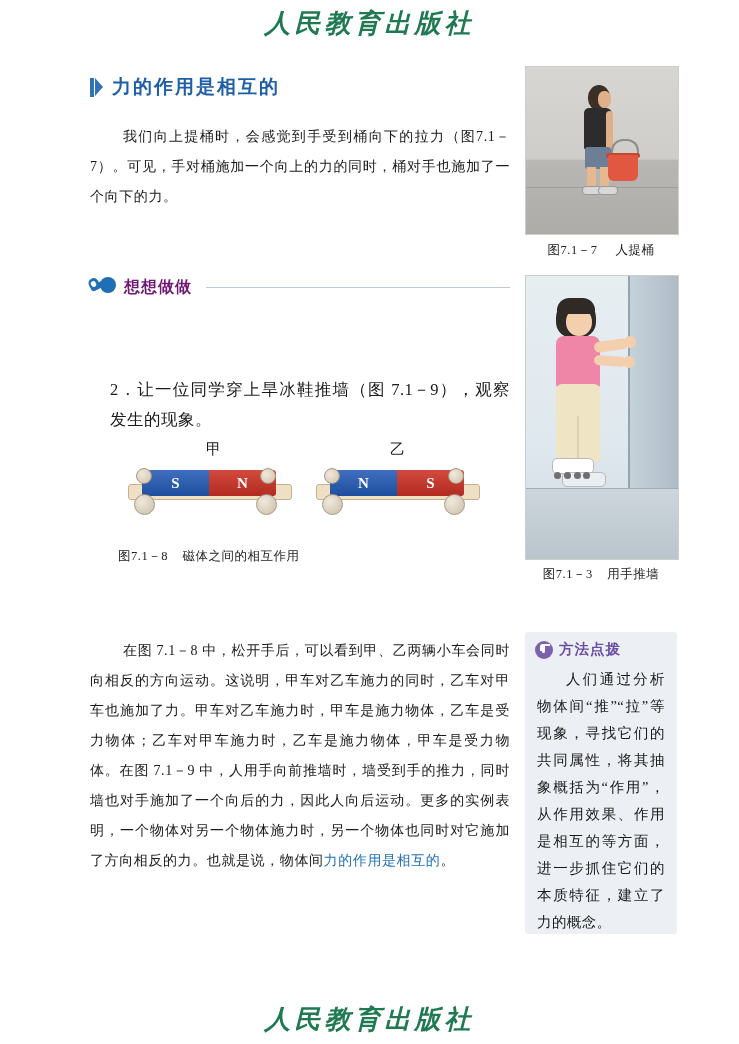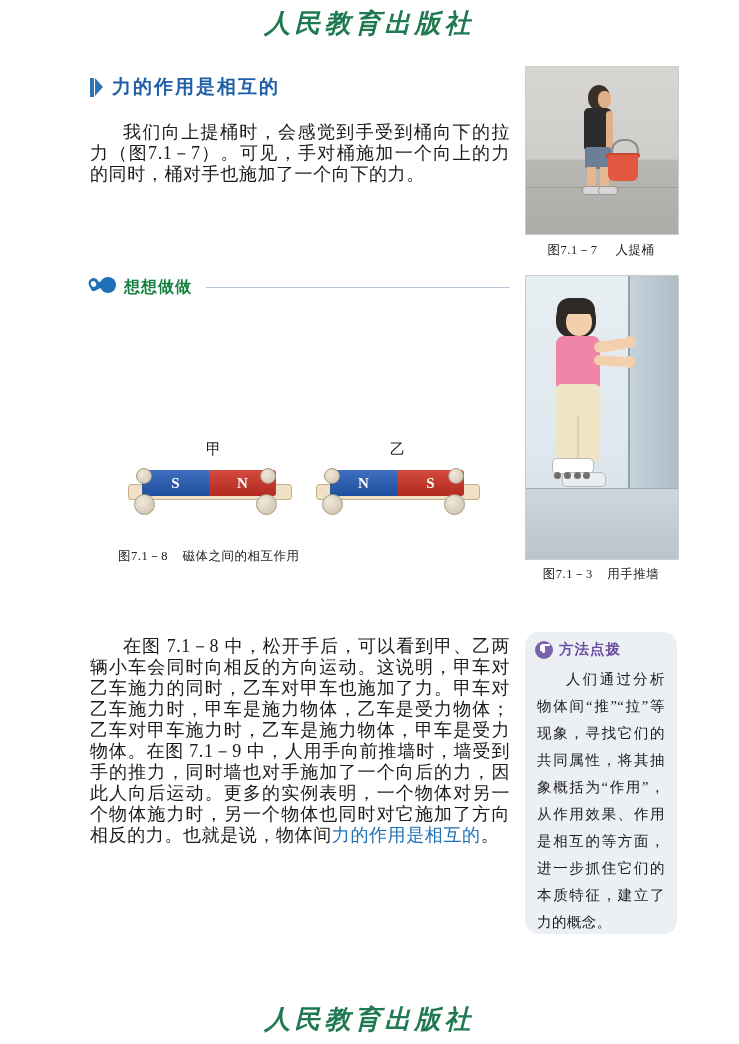--- a/index.html
+++ b/index.html
@@ -43,22 +43,22 @@
     border-left:8px solid #2f72b8;
   }
   .sec-head .txt{
     font-size:19px;font-weight:bold;color:#1f5fa8;letter-spacing:2px;
     font-family:"Liberation Sans", sans-serif;
   }
 
   
   .para{
     position:absolute;
-    font-size:18px;
-    line-height:21px;
+    font-size:14px;
+    line-height:30px;
     text-align:justify;
     letter-spacing:0.6px;
   }
   .p1{left:90px;top:122px;width:420px;text-indent:33px;}
 
   
   .photo7{
     position:absolute;left:525px;top:66px;width:152px;height:167px;
     background:linear-gradient(180deg,#d8d6d2 0%,#cfcdc9 55%,#b9b7b3 56%,#aeaca8 100%);
     border:1px solid #cfcdcb;
@@ -89,21 +89,21 @@
     position:absolute;left:90px;top:275px;width:420px;height:300px;
   }
   .act-head{position:absolute;left:0;top:0;display:flex;align-items:center;gap:8px;width:420px;}
   .act-icon{
     width:26px;height:24px;position:relative;flex:0 0 auto;
   }
   .act-icon .circ{position:absolute;left:10px;top:2px;width:16px;height:16px;border-radius:50%;background:#1f6fb6;}
   .act-icon .wr{position:absolute;left:0px;top:7px;width:20px;height:6px;background:#1f6fb6;border-radius:3px;transform:rotate(-27deg);}
   .act-icon .wr2{position:absolute;left:-1px;top:3px;width:10px;height:12px;background:#1f6fb6;border-radius:5px;transform:rotate(-27deg);}
   .act-icon .hole{position:absolute;left:1px;top:6px;width:5px;height:6px;background:#ffffff;border-radius:3px;transform:rotate(-27deg);}
-  .act-title{font-size:16px;font-weight:bold;color:#15803d;letter-spacing:1px;font-family:"Liberation Sans", sans-serif;}
+  .act-title{font-size:16px;font-weight:bold;color:#701a75;letter-spacing:1px;font-family:"Liberation Sans", sans-serif;}
   .act-rule{flex:1 1 auto;height:1px;background:#b9c8d8;margin-left:6px;}
 
   .act-item{
     position:absolute;width:400px;font-size:16.5px;line-height:30px;
     text-align:justify;letter-spacing:0.5px;
   }
   .it1{left:20px;top:38px;}
   .it2{left:20px;top:100px;}
 
   
@@ -156,21 +156,21 @@
   .ill9 .rw{position:absolute;top:0;width:7px;height:7px;border-radius:50%;background:#6f6f6f;}
   .cap9{left:525px;top:566px;width:152px;}
 
   
   .p2{left:90px;top:636px;width:420px;text-indent:33px;}
   .p2 .hl{color:#1f6fb6;}
 
   
   .tip{
     position:absolute;left:525px;top:632px;width:152px;height:302px;
-    background:#eceff3;border-radius:14px;
+    background:#eceff3;border-radius:3px;
   }
   .tip-head{position:absolute;left:10px;top:8px;display:flex;align-items:center;gap:6px;}
   .tip-head .ic{width:18px;height:18px;border-radius:50%;background:#7a62ad;position:relative;}
   .tip-head .ic:before{content:"";position:absolute;left:7px;top:3px;width:3px;height:9px;background:#fff;border-radius:2px;}
   .tip-head .ic:after{content:"";position:absolute;left:5px;top:3px;width:8px;height:5px;border-left:2px solid #fff;border-top:2px solid #fff;border-radius:3px 0 0 0;transform:rotate(0deg);}
   .tip-title{font-size:14.5px;font-weight:bold;color:#6a4fa3;letter-spacing:1px;font-family:"Liberation Sans", sans-serif;}
   .tip-body{
     position:absolute;left:12px;top:34px;width:128px;
     font-size:14.5px;line-height:27px;text-align:justify;text-indent:29px;
     letter-spacing:0.4px;
@@ -225,20 +225,21 @@
     <div class="act-head">
       <span class="act-icon">
         <span class="circ"></span>
           <span class="wr"></span>
           <span class="wr2"></span>
           <span class="hole"></span>
       </span>
       <span class="act-title">想想做做</span>
       <span class="act-rule"></span>
     </div>
+    <div class="act-item it2">2．让一位同学穿上旱冰鞋推墙（图 7.1－9），观察发生的现象。</div>
   </div>
 
   <div class="cars">
     <div class="lbl-jia">甲</div>
     <div class="lbl-yi">乙</div>
 
     <div class="car car-left">
       <div class="plate"></div>
       <div class="magnet">
         <div class="half blue">S</div>

